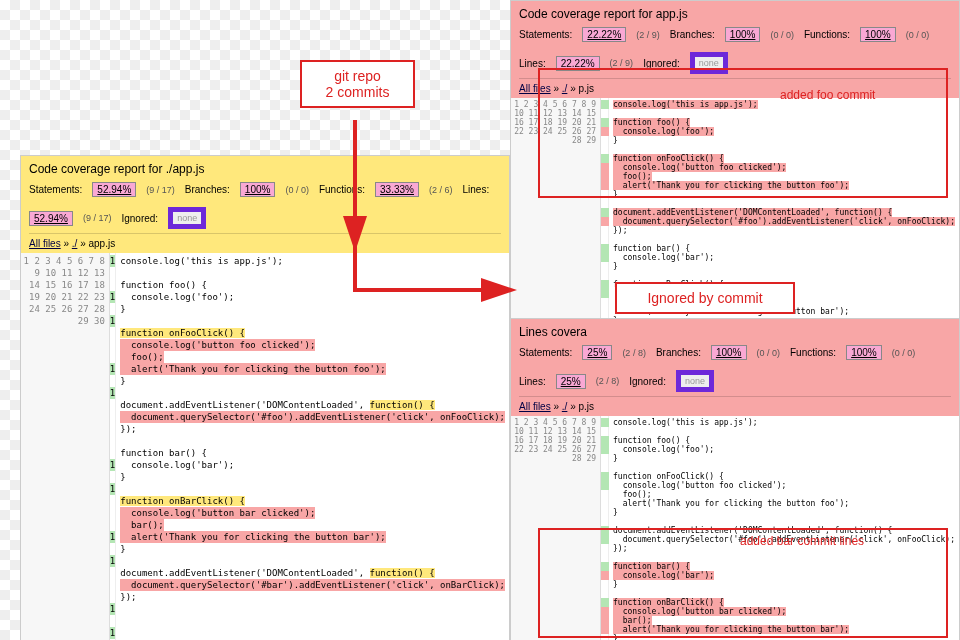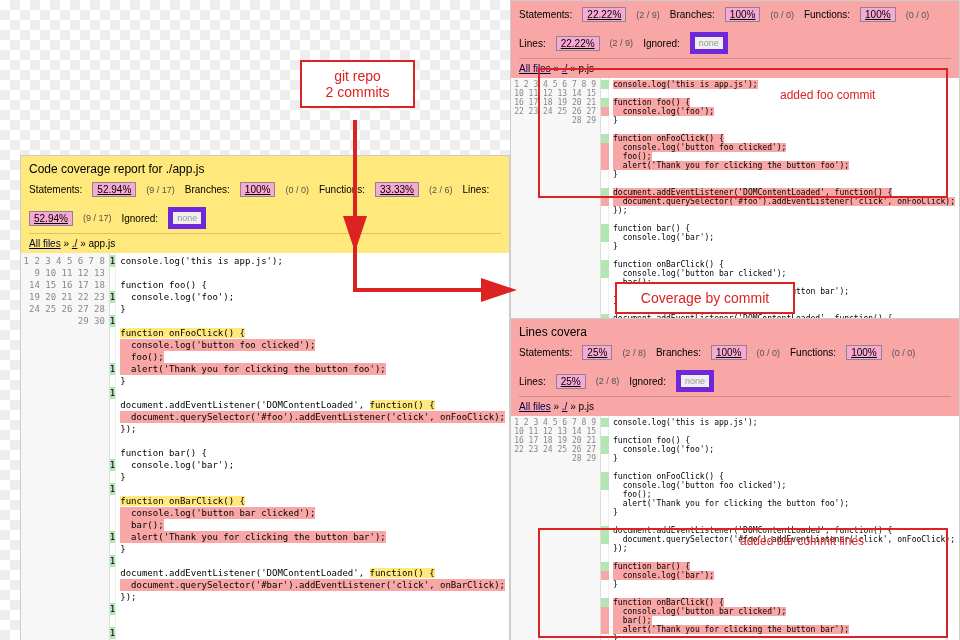--- a/index.html
+++ b/index.html
@@ -196,20 +196,21 @@
 
 document.addEventListener('DOMContentLoaded', <span class="hl-y">function() {</span>
 <span class="hl-p">  document.querySelector('#bar').addEventListener('click', onBarClick);</span>
 });
 </div>
   </div>
 </div>
 
 <div class="panel" id="panel-top" style="left:510px; top:0px; width:450px;">
   <div class="header pink">
+    <div class="title">Code coverage report for app.js</div>
     <div class="stats">
       <span class="stat-label">Statements:</span>
       <span class="stat-box">22.22%</span>
       <span class="stat-sub">(2 / 9)</span>
       <span class="stat-label">Branches:</span>
       <span class="stat-box">100%</span>
       <span class="stat-sub">(0 / 0)</span>
       <span class="stat-label">Functions:</span>
       <span class="stat-box">100%</span>
       <span class="stat-sub">(0 / 0)</span>
@@ -442,20 +443,20 @@
   <line x1="355" y1="290" x2="505" y2="290" stroke="#d22" stroke-width="4" marker-end="url(#ah)"></line>
   <line x1="355" y1="240" x2="355" y2="292" stroke="#d22" stroke-width="4"></line>
 </svg>
 
 <div class="callout" style="left:300px; top:60px; width:115px;">
   <div>git repo</div>
   <div>2 commits</div>
 </div>
 
 <div class="callout" style="left:615px; top:282px; width:180px;">
-  <span>Coverage by commit</span>
+  <span>Ignored by commit</span>
 </div>
 
 <div class="region" style="left:538px; top:68px; width:410px; height:130px;"></div>
 <div class="region-lbl" style="left:780px; top:88px;">added foo commit</div>
 
 <div class="region" style="left:538px; top:528px; width:410px; height:110px;"></div>
 <div class="region-lbl" style="left:740px; top:534px;">added bar commit lines</div>
 
 </body></html>

